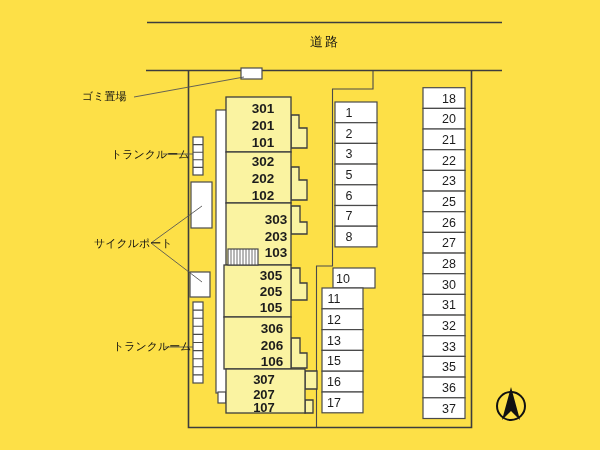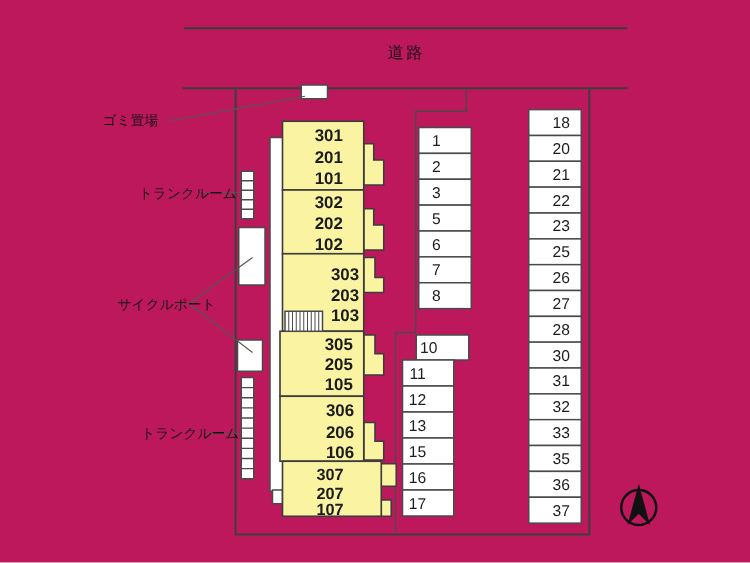--- a/index.html
+++ b/index.html
@@ -1,16 +1,16 @@
 <!DOCTYPE html>
 <html style="--building-fill: #faf3a1;"><head>
 <meta charset="utf-8">
 <style>
   html,body{margin:0;padding:0;background:#ffffff;}
-  .stage{position:relative;width:600px;height:450px;background:#be185d;overflow:hidden;}
+  .stage{position:relative;width:600px;height:450px;background:#fde047;overflow:hidden;}
   svg{display:block;}
   .ln{stroke:#3d3d3d;stroke-width:1.6;fill:none;}
   .thin{stroke:#4a4a4a;stroke-width:1.1;fill:none;}
   .wt{fill:#ffffff;stroke:#4a4a4a;stroke-width:1.2;}
   .yl{fill:var(--building-fill,#faf3a1);stroke:#3d3d3d;stroke-width:1.3;}
   .cell{fill:#ffffff;stroke:#4a4a4a;stroke-width:1.2;}
   .num{font:500 12.5px "Liberation Sans",sans-serif;fill:#1c1c1c;}
   .btxt text{font:600 13.5px "Liberation Sans",sans-serif;fill:#1c1c1c;text-anchor:middle;}
   .b307 text{font-size:13px;}
   .lbl{font:11px "Liberation Sans","DejaVu Sans",sans-serif;fill:#111111;}

